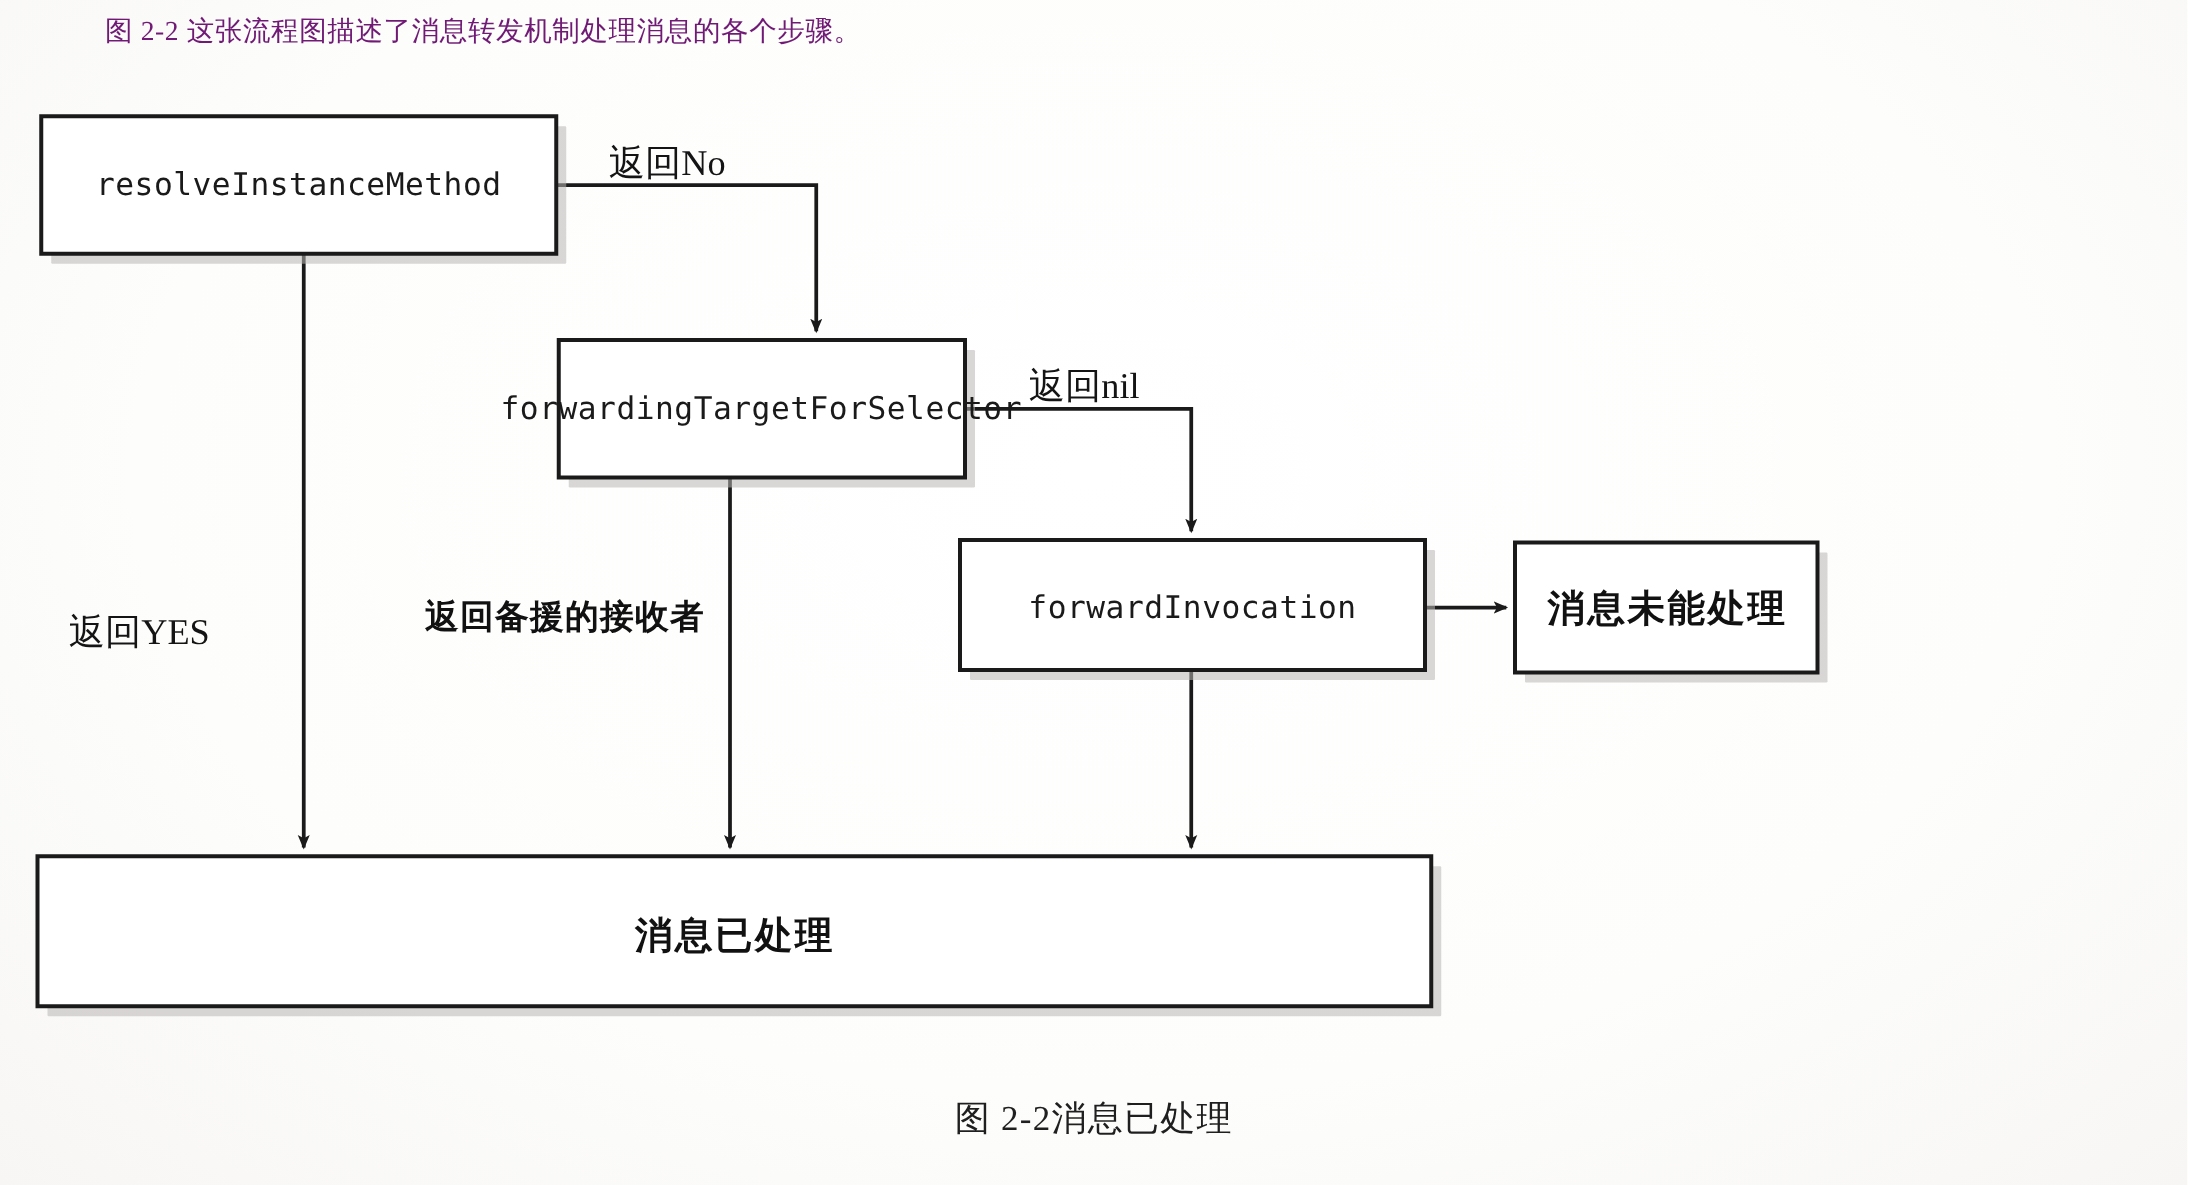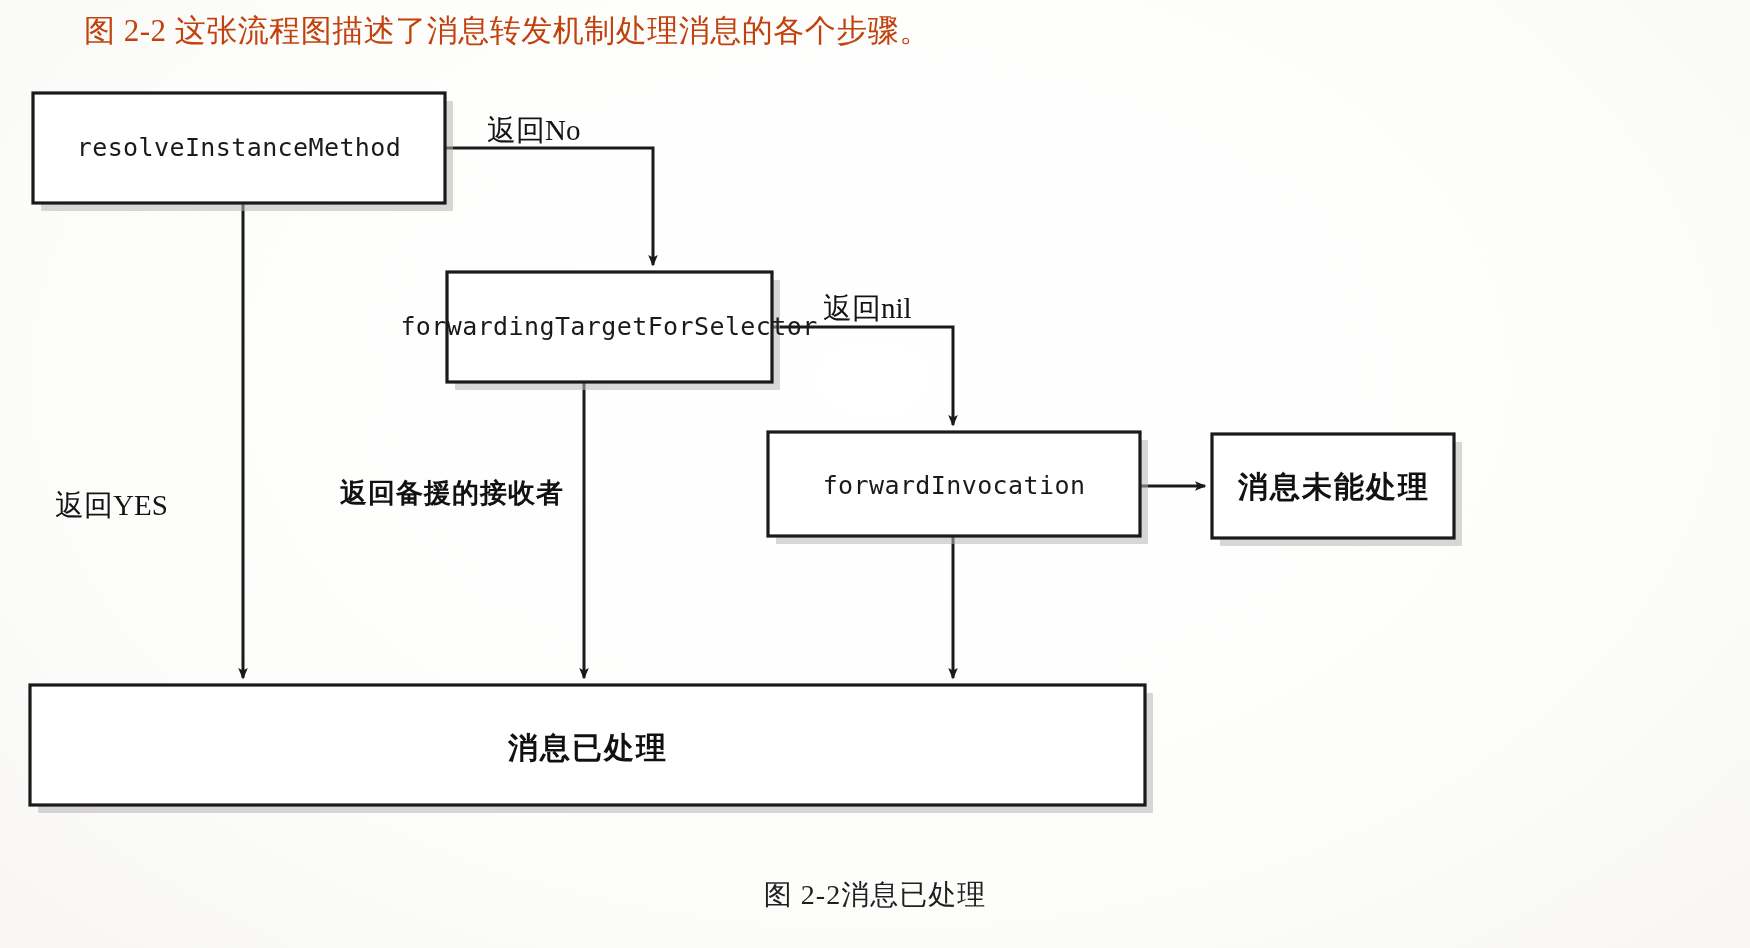--- a/index.html
+++ b/index.html
@@ -20,24 +20,24 @@
   .page {
     position: absolute;
     inset: 0;
     background:
       radial-gradient(ellipse at 50% 40%, #ffffff 0%, #fdfdfc 62%, #f7f6f4 100%);
   }
   .top-caption {
     position: absolute;
     left: 84px;
     top: 10px;
-    font-size: 31px;
+    font-size: 22px;
     line-height: 1.35;
     letter-spacing: 0.5px;
-    color: #c2410c;
+    color: #701a75;
     white-space: nowrap;
     font-family: "Liberation Serif", "DejaVu Serif", serif;
   }
   .fig-caption {
     position: absolute;
     left: 0;
     right: 0;
     top: 876px;
     text-align: center;
     font-size: 28px;

